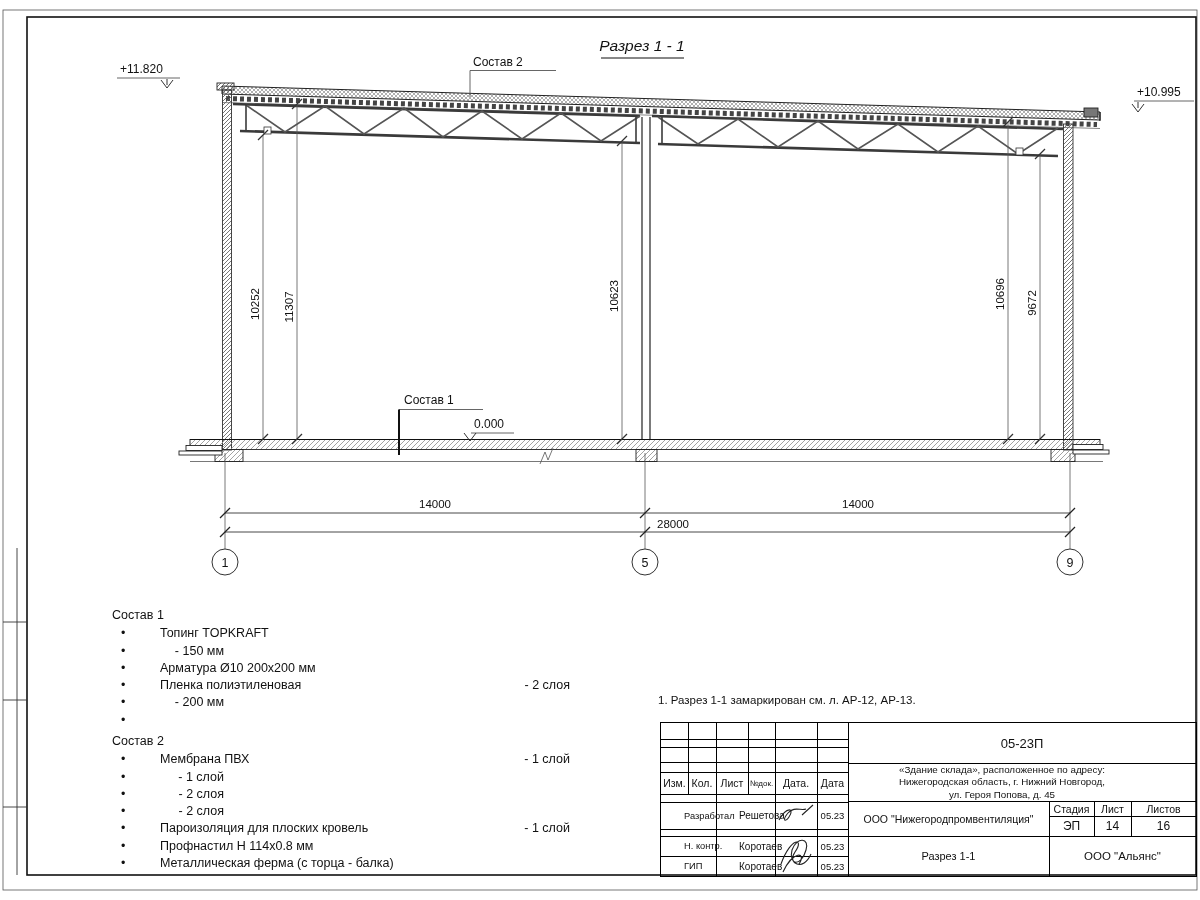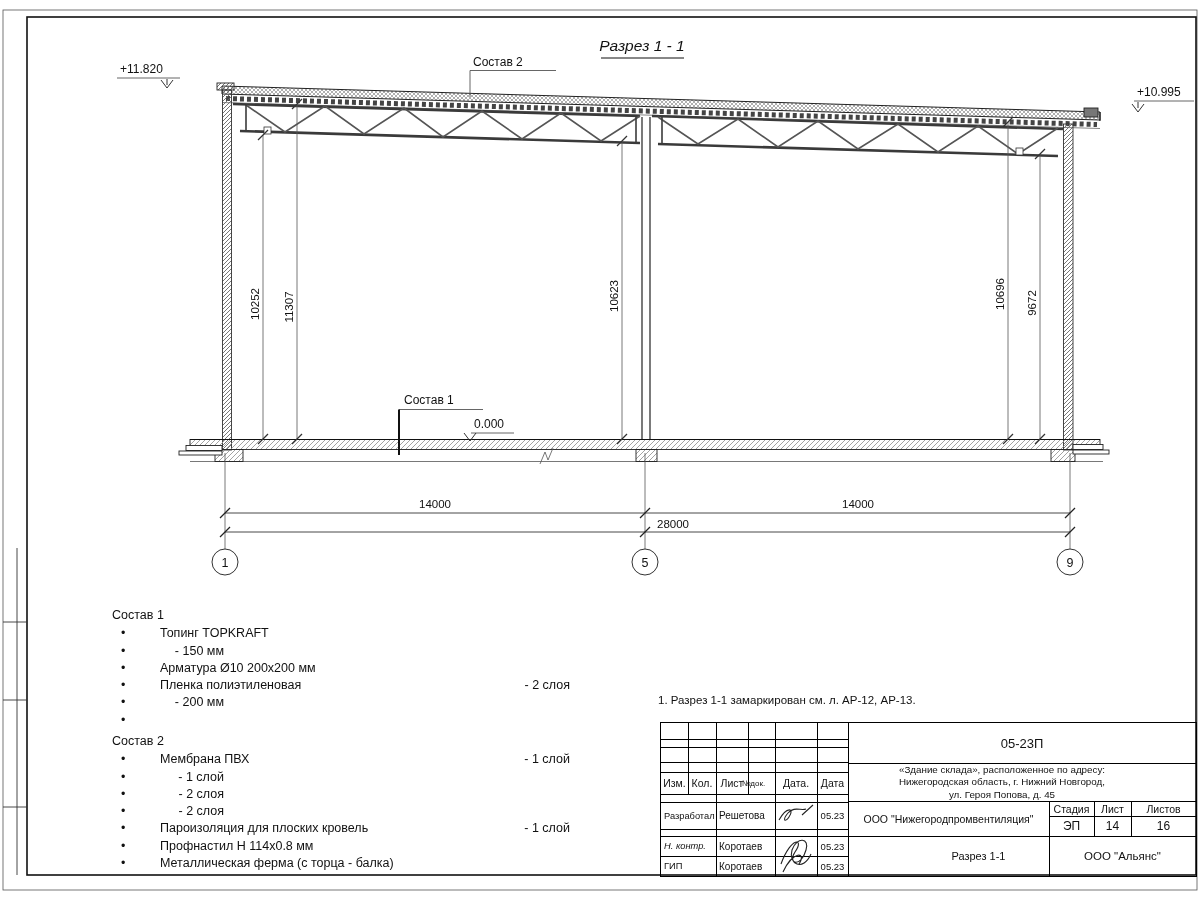--- a/index.html
+++ b/index.html
@@ -13,21 +13,21 @@
   .srow{display:flex;}
   .sbul{width:10px;margin-left:9px;margin-right:29px;}
   .stext{flex:1;}
   .sval{width:64px;text-align:right;}
   .note{position:absolute;left:658px;top:694px;font-size:11.5px;}
   
   .tb{position:absolute;left:660px;top:722px;width:535px;height:153px;border:1.6px solid #000;box-sizing:content-box;}
   .tb .vl{position:absolute;width:1px;background:#000;}
   .tb .hl{position:absolute;height:1px;background:#000;}
   .tb .c{position:absolute;display:flex;align-items:center;justify-content:center;text-align:center;}
-  .tb .cl{position:absolute;display:flex;align-items:center;justify-content:flex-start;padding-left:3px;box-sizing:border-box;}
+  .tb .cl{position:absolute;display:flex;align-items:center;justify-content:flex-start;padding-left:3px;box-sizing:border-box;margin-left:20px;}
   .sig{position:absolute;}
 </style>
 </head>
 <body>
 
 <div class="sheet">
 
   <svg class="cad" width="1200" height="900" viewBox="0 0 1200 900">
     <defs>
       <pattern id="h45" width="5" height="5" patternUnits="userSpaceOnUse">
@@ -284,28 +284,28 @@
     <div class="hl" style="left:0;top:133px;width:187px;"></div>
 
     <div class="hl" style="left:187px;top:40px;width:348px;"></div>
     <div class="hl" style="left:187px;top:78px;width:348px;"></div>
     <div class="hl" style="left:187px;top:113px;width:348px;"></div>
     <div class="hl" style="left:388px;top:93px;width:147px;"></div>
 
     <div class="c" style="left:0;top:49px;width:27px;height:22px;font-size:10.5px;">Изм.</div>
     <div class="c" style="left:27px;top:49px;width:28px;height:22px;font-size:10.5px;">Кол.</div>
     <div class="c" style="left:55px;top:49px;width:32px;height:22px;font-size:10.5px;">Лист</div>
-    <div class="c" style="left:79px;top:49px;width:27px;height:22px;font-size:8px;">№док.</div>
+    <div class="c" style="left:87px;top:49px;width:27px;height:22px;font-size:8px;">№док.</div>
     <div class="c" style="left:114px;top:49px;width:42px;height:22px;font-size:10.5px;">Дата.</div>
     <div class="c" style="left:156px;top:49px;width:31px;height:22px;font-size:10.5px;">Дата</div>
 
     <div class="cl" style="left:0;top:79px;width:55px;height:27px;font-size:9.3px;">Разработал</div>
     <div class="cl" style="left:55px;top:79px;width:59px;height:27px;font-size:10px;">Решетова</div>
     <div class="c" style="left:156px;top:79px;width:31px;height:27px;font-size:9.5px;">05.23</div>
-    <div class="cl" style="left:0;top:113px;width:55px;height:20px;font-size:9.3px;font-style:italic;">Н. контр.</div>
+    <div class="cl" style="left:0;top:113px;width:55px;height:20px;font-size:9.3px;">Н. контр.</div>
     <div class="cl" style="left:55px;top:113px;width:59px;height:20px;font-size:10px;">Коротаев</div>
     <div class="c" style="left:156px;top:113px;width:31px;height:20px;font-size:9.5px;">05.23</div>
     <div class="cl" style="left:0;top:133px;width:55px;height:20px;font-size:9.3px;">ГИП</div>
     <div class="cl" style="left:55px;top:133px;width:59px;height:20px;font-size:10px;">Коротаев</div>
     <div class="c" style="left:156px;top:133px;width:31px;height:20px;font-size:9.5px;">05.23</div>
 
     <svg class="sig" style="left:114px;top:79px;" width="42" height="74">
       <path d="M4,18 C12,4 20,6 14,15 C10,21 7,18 13,11 C19,4 26,9 31,7 M27,13 L38,3" fill="none" stroke="#222" stroke-width="1.1"></path>
       <path d="M6,62 C16,34 30,36 20,50 C12,62 26,66 31,48 C35,36 22,34 17,48 C13,62 28,70 36,52 M8,70 C18,48 32,50 24,62" fill="none" stroke="#222" stroke-width="1.1"></path>
     </svg>
@@ -318,17 +318,17 @@
         <div>ул. Героя Попова, д. 45</div>
       </div>
     </div>
     <div class="c" style="left:187px;top:78px;width:201px;height:35px;font-size:10.5px;">ООО "Нижегородпромвентиляция"</div>
     <div class="c" style="left:388px;top:78px;width:45px;height:15px;font-size:10.5px;">Стадия</div>
     <div class="c" style="left:433px;top:78px;width:37px;height:15px;font-size:10.5px;">Лист</div>
     <div class="c" style="left:470px;top:78px;width:65px;height:15px;font-size:10.5px;">Листов</div>
     <div class="c" style="left:388px;top:93px;width:45px;height:20px;font-size:12px;">ЭП</div>
     <div class="c" style="left:433px;top:93px;width:37px;height:20px;font-size:12px;">14</div>
     <div class="c" style="left:454px;top:93px;width:65px;height:20px;font-size:12px;padding-left:16px;">16</div>
-    <div class="c" style="left:187px;top:113px;width:201px;height:40px;font-size:11px;margin-left:30px;">Разрез 1-1</div>
+    <div class="c" style="left:187px;top:113px;width:201px;height:40px;font-size:11px;">Разрез 1-1</div>
     <div class="c" style="left:388px;top:113px;width:147px;height:40px;font-size:11.5px;">ООО "Альянс"</div>
   </div>
 
 </div>
 
 </body></html>

